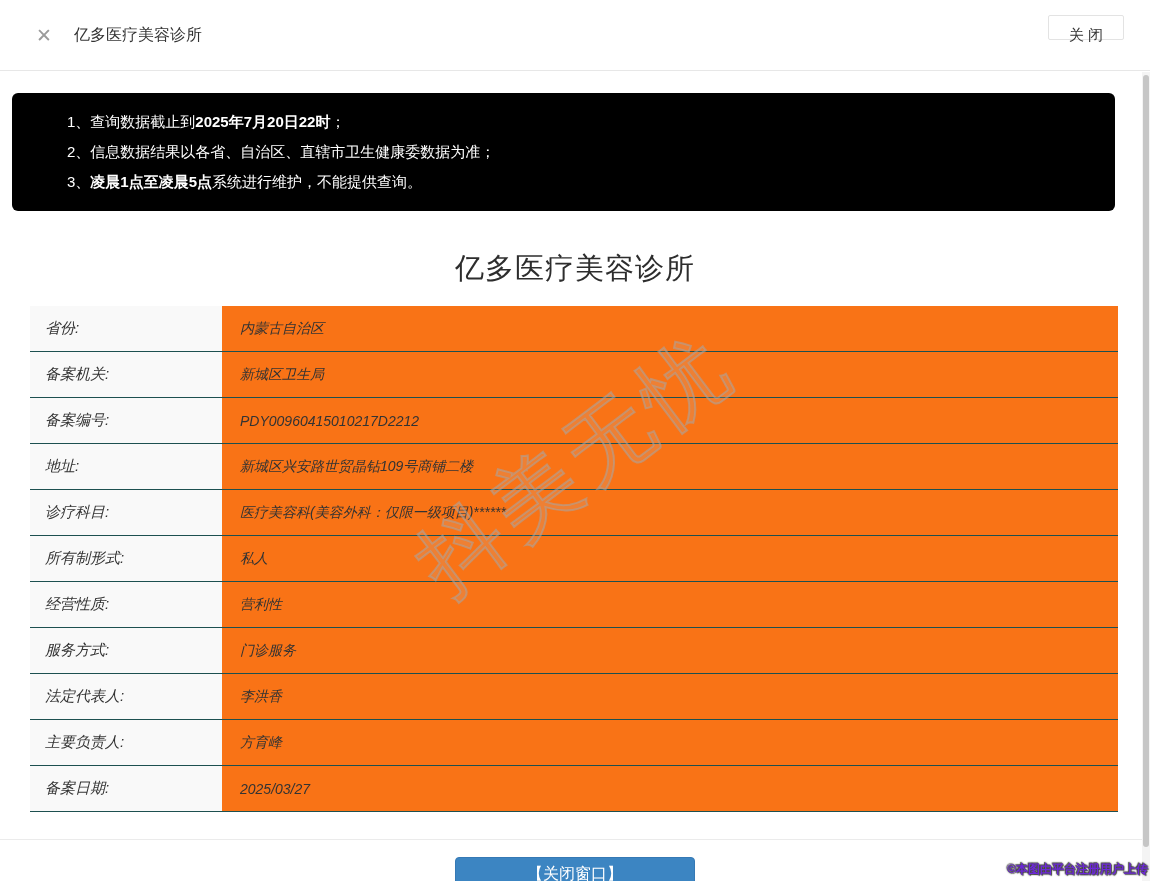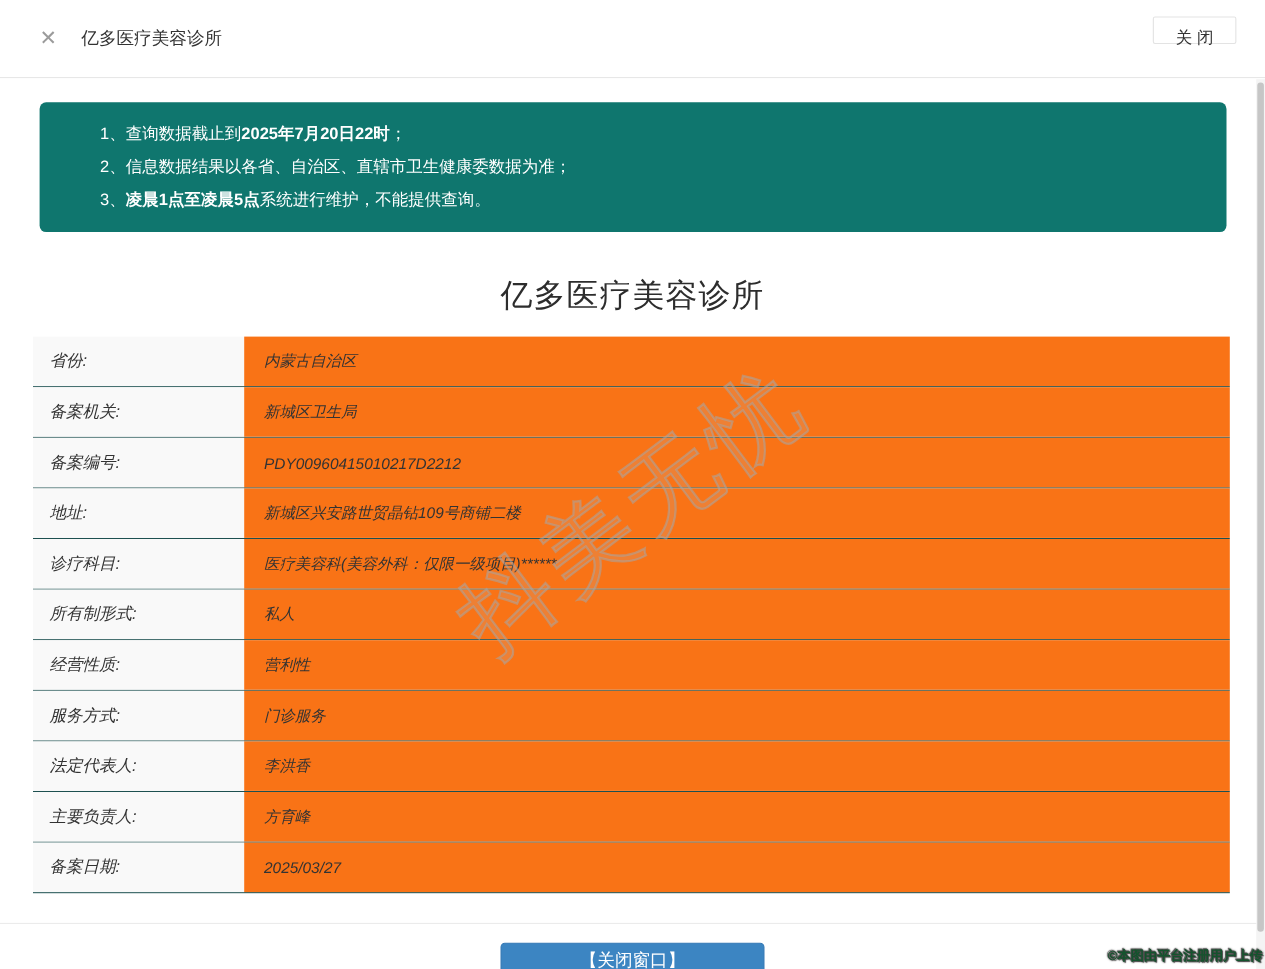--- a/index.html
+++ b/index.html
@@ -41,22 +41,22 @@
     border-radius: 2px;
     font-size: 15px;
     color: #333;
     text-align: center;
     line-height: 38px;
     cursor: pointer;
   }
 
   
   .notice {
-    margin: 22px 35px 0 36px;
-    background: #0f766e;
+    margin: 22px 35px 0 12px;
+    background: #000000;
     border-radius: 6px;
     padding: 14px 20px 14px 55px;
     color: #fff;
     font-size: 15px;
     line-height: 30px;
   }
   .notice b { font-weight: bold; }
 
   
   .main-title {
@@ -132,21 +132,21 @@
     font-size: 16px;
     text-align: center;
     line-height: 32px;
     cursor: pointer;
   }
   .copyright {
     position: absolute;
     right: 2px; bottom: 3px;
     font-size: 12px;
     font-weight: bold;
-    color: #14532d;
+    color: #6d28d9;
     text-shadow: 0 0 1px #444, 0 0 2px #444, 1px 1px 1px #444, -1px -1px 1px #444;
     z-index: 10;
   }
 
   
   .scrollbar-track {
     position: absolute;
     right: 0; top: 72px; bottom: 0;
     width: 8px;
     background: #f4f4f4;

